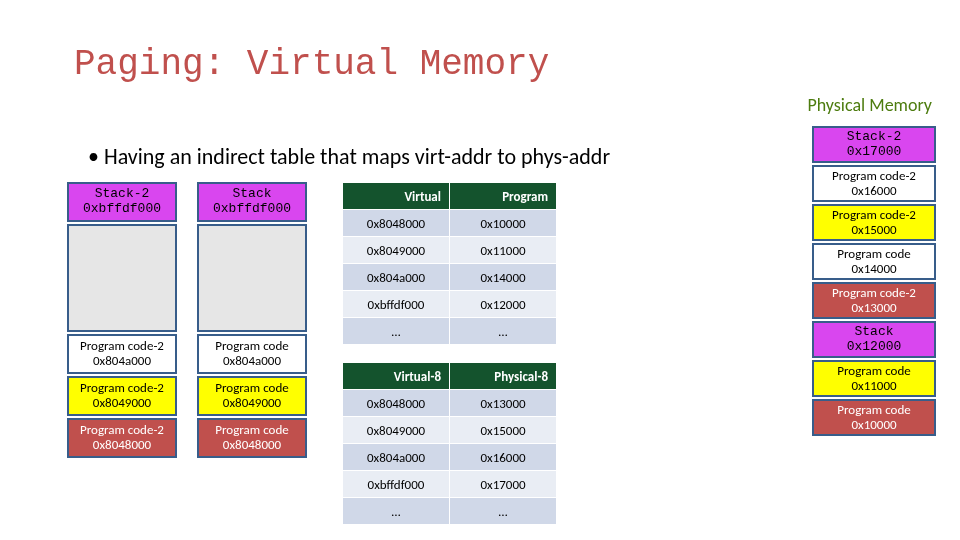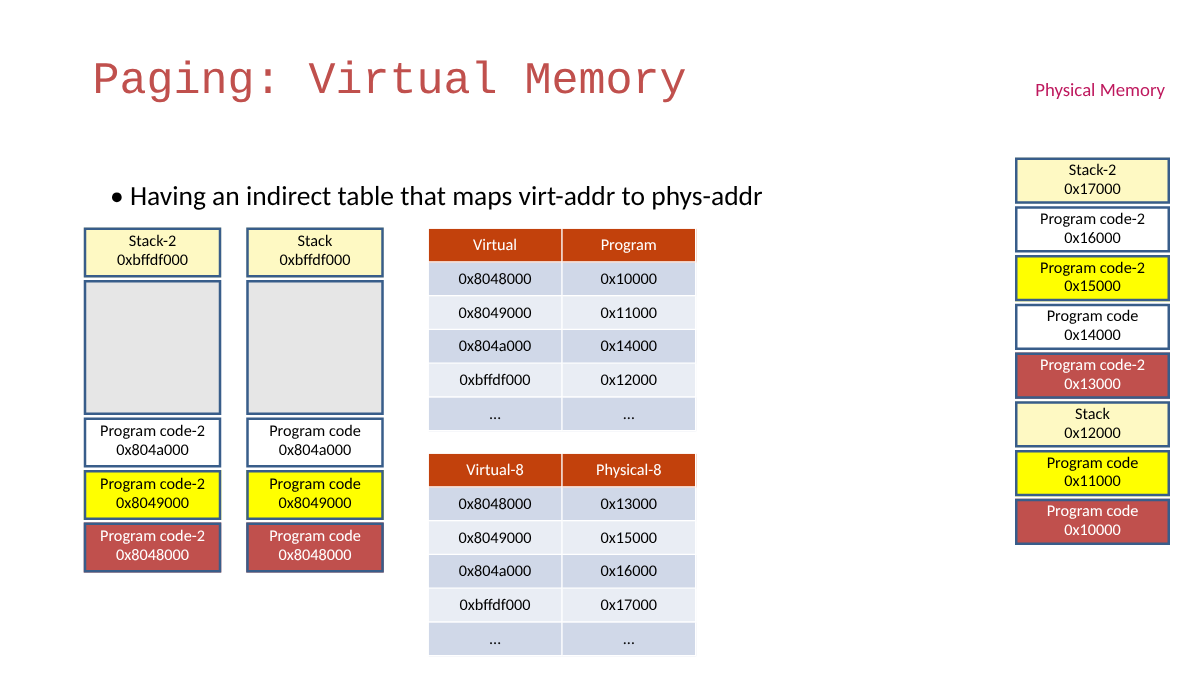--- a/index.html
+++ b/index.html
@@ -15,24 +15,24 @@
     position: absolute;
     top: 44px;
     left: 74px;
     font-size: 36px;
     color: #c0504d;
     font-weight: 400;
     font-family: Liberation Mono, monospace;
   }
   .pm-heading {
     position: absolute;
-    top: 64px;
+    top: 94px;
     right: 28px;
-    font-size: 15px;
-    color: #be185d;
+    font-size: 18px;
+    color: #4d7c0f;
   }
   .bullet {
     position: absolute;
     top: 143px;
     left: 88px;
     font-size: 22px;
     color: #000;
   }
   .bullet::before { content: "• "; }
 
@@ -41,21 +41,21 @@
     position: absolute;
     border: 2px solid #385d8a;
     text-align: center;
     font-size: 13px;
     line-height: 1.15;
     display: flex;
     flex-direction: column;
     justify-content: center;
     color: #000;
   }
-  .mb.green  { background: #fef9c3; }
+  .mb.green  { background: #d946ef; font-family: Liberation Mono, monospace; }
   .mb.yellow { background: #ffff00; }
   .mb.white  { background: #ffffff; }
   .mb.gray   { background: #e6e6e6; }
   .mb.red    { background: #c0504d; color:#fff; }
   .mb .l2 { display:block; }
 
   
   .col1 { left: 67px; width: 110px; height: 40px; }
   
   .col2 { left: 197px; width: 110px; height: 40px; }
@@ -69,23 +69,24 @@
     font-size: 13px;
   }
   .pt th, .pt td {
     border: 1px solid #fff;
     padding: 4px 8px;
     text-align: center;
     width: 107px;
     height: 27px;
   }
   .pt th {
-    background: #c2410c;
+    background: #14532d;
     color: #fff;
-    font-weight: 400;
+    font-weight: 700;
+    text-align: right;
   }
   .pt tr:nth-child(even) td { background: #d0d8e8; }
   .pt tr:nth-child(odd)  td { background: #e9edf4; }
 
 </style>
 </head>
 <body>
 
 <div class="title">Paging: Virtual Memory</div>
 <div class="pm-heading">Physical Memory</div>

